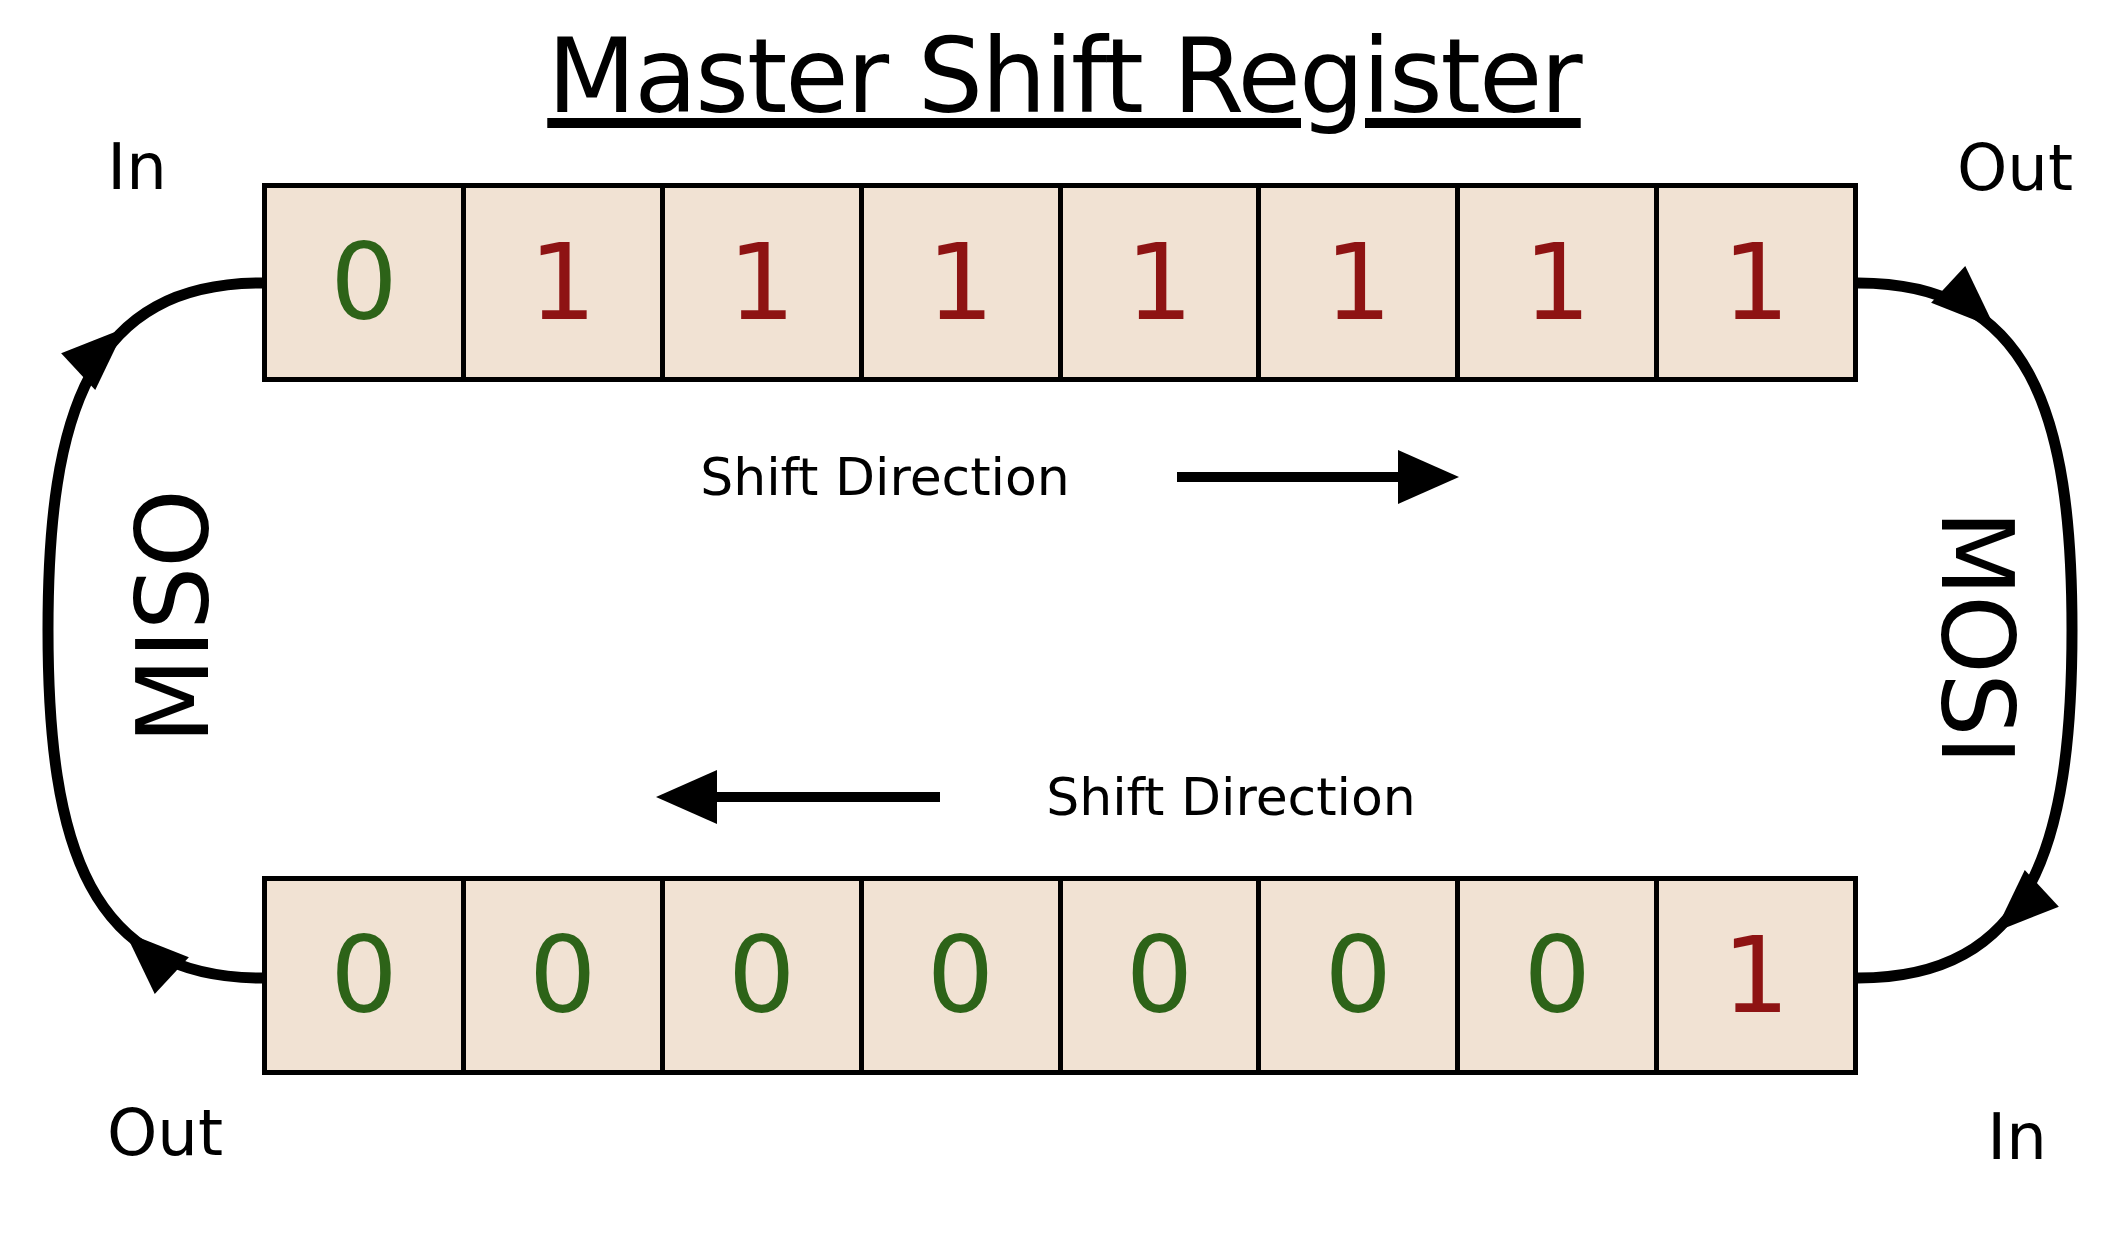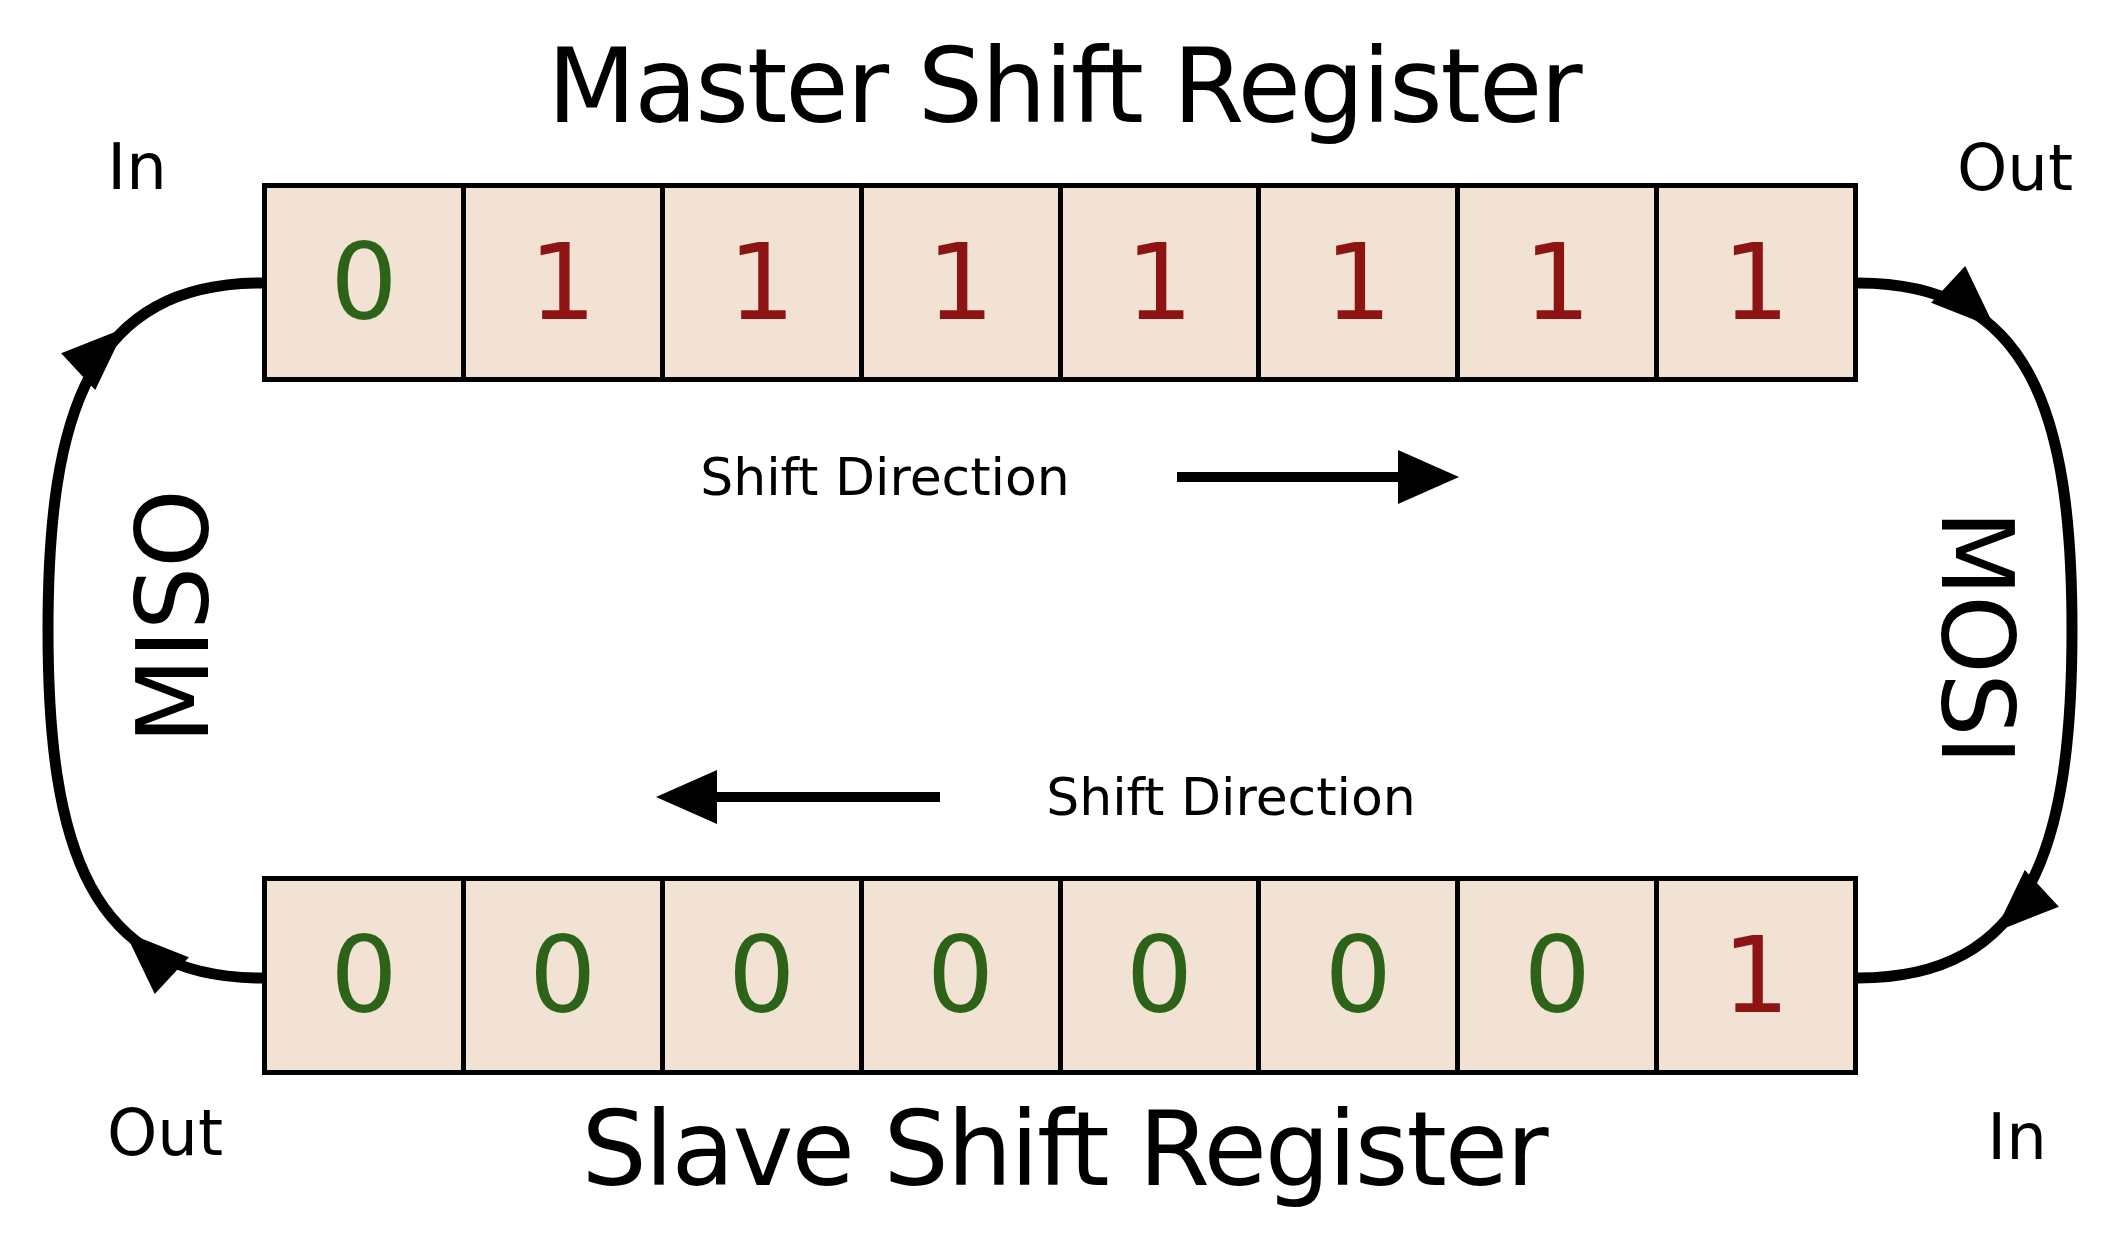--- a/index.html
+++ b/index.html
@@ -6,21 +6,21 @@
   .stage {
     position:relative; width:2128px; height:1260px; background:#ffffff;
     font-family:"DejaVu Sans","Liberation Sans",sans-serif; color:#000; overflow:hidden;
   }
   .abs { position:absolute; }
 
   .title {
     left:0; width:100%; text-align:center;
     font-size:103px; line-height:1; letter-spacing:-2px; white-space:nowrap;
   }
-  #master-title { top:35px; }
+  #master-title { top:25px;text-decoration:underline; }
   #slave-title  { top:1098px; }
 
   .register {
     left:262px; width:1596px; height:199px; box-sizing:border-box;
     display:flex; border:5px solid var(--line-color,#000);
     background:var(--cell-fill,#f1e2d3);
   }
   #master-register { top:183px; }
   #slave-register  { top:876px; }
   .cell {
@@ -77,21 +77,20 @@
       <line class="shift-line" x1="1177" y1="477" x2="1402" y2="477"></line>
       <polygon class="arrowhead" points="1459,477 1398,450 1398,504"></polygon>
     </g>
     <g>
       <line class="shift-line" x1="940" y1="797" x2="713" y2="797"></line>
       <polygon class="arrowhead" points="656,797 717,770 717,824"></polygon>
     </g>
   </svg>
 
   <div class="abs title" id="master-title">Master Shift Register</div>
-  <div class="abs title" id="slave-title">Slave Shift Register</div>
 
   <div class="abs io-label" id="label-master-in">In</div>
   <div class="abs io-label" id="label-master-out">Out</div>
   <div class="abs io-label" id="label-slave-out">Out</div>
   <div class="abs io-label" id="label-slave-in">In</div>
 
   <div class="abs bus-label" id="label-miso">MISO</div>
   <div class="abs bus-label" id="label-mosi">MOSI</div>
 
   <div class="abs shift-label" id="shift-label-top">Shift Direction</div>

